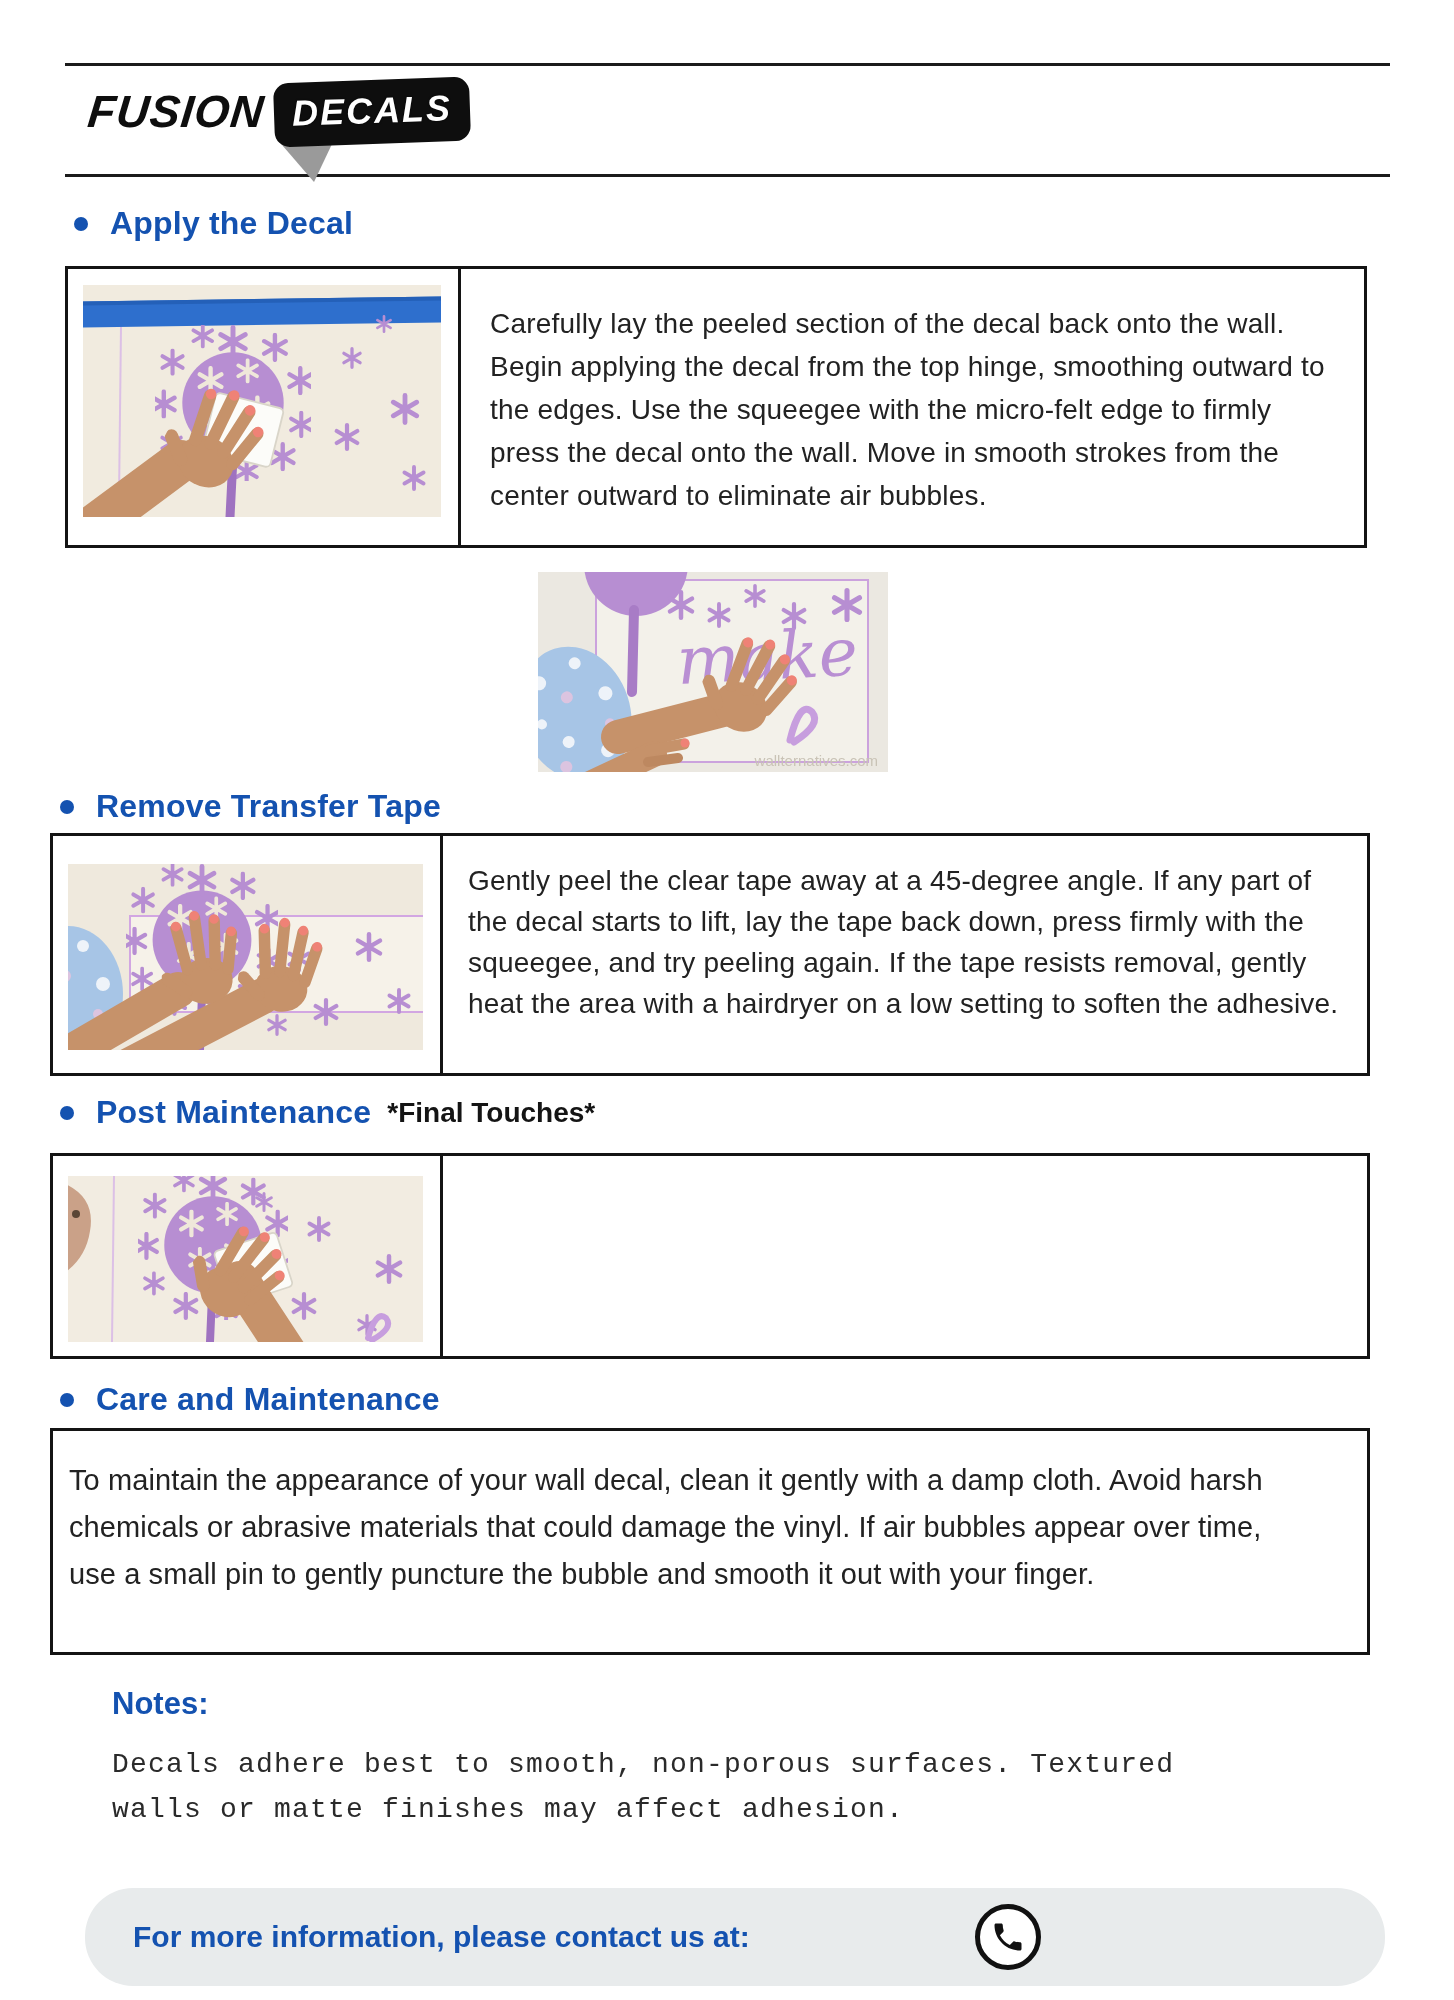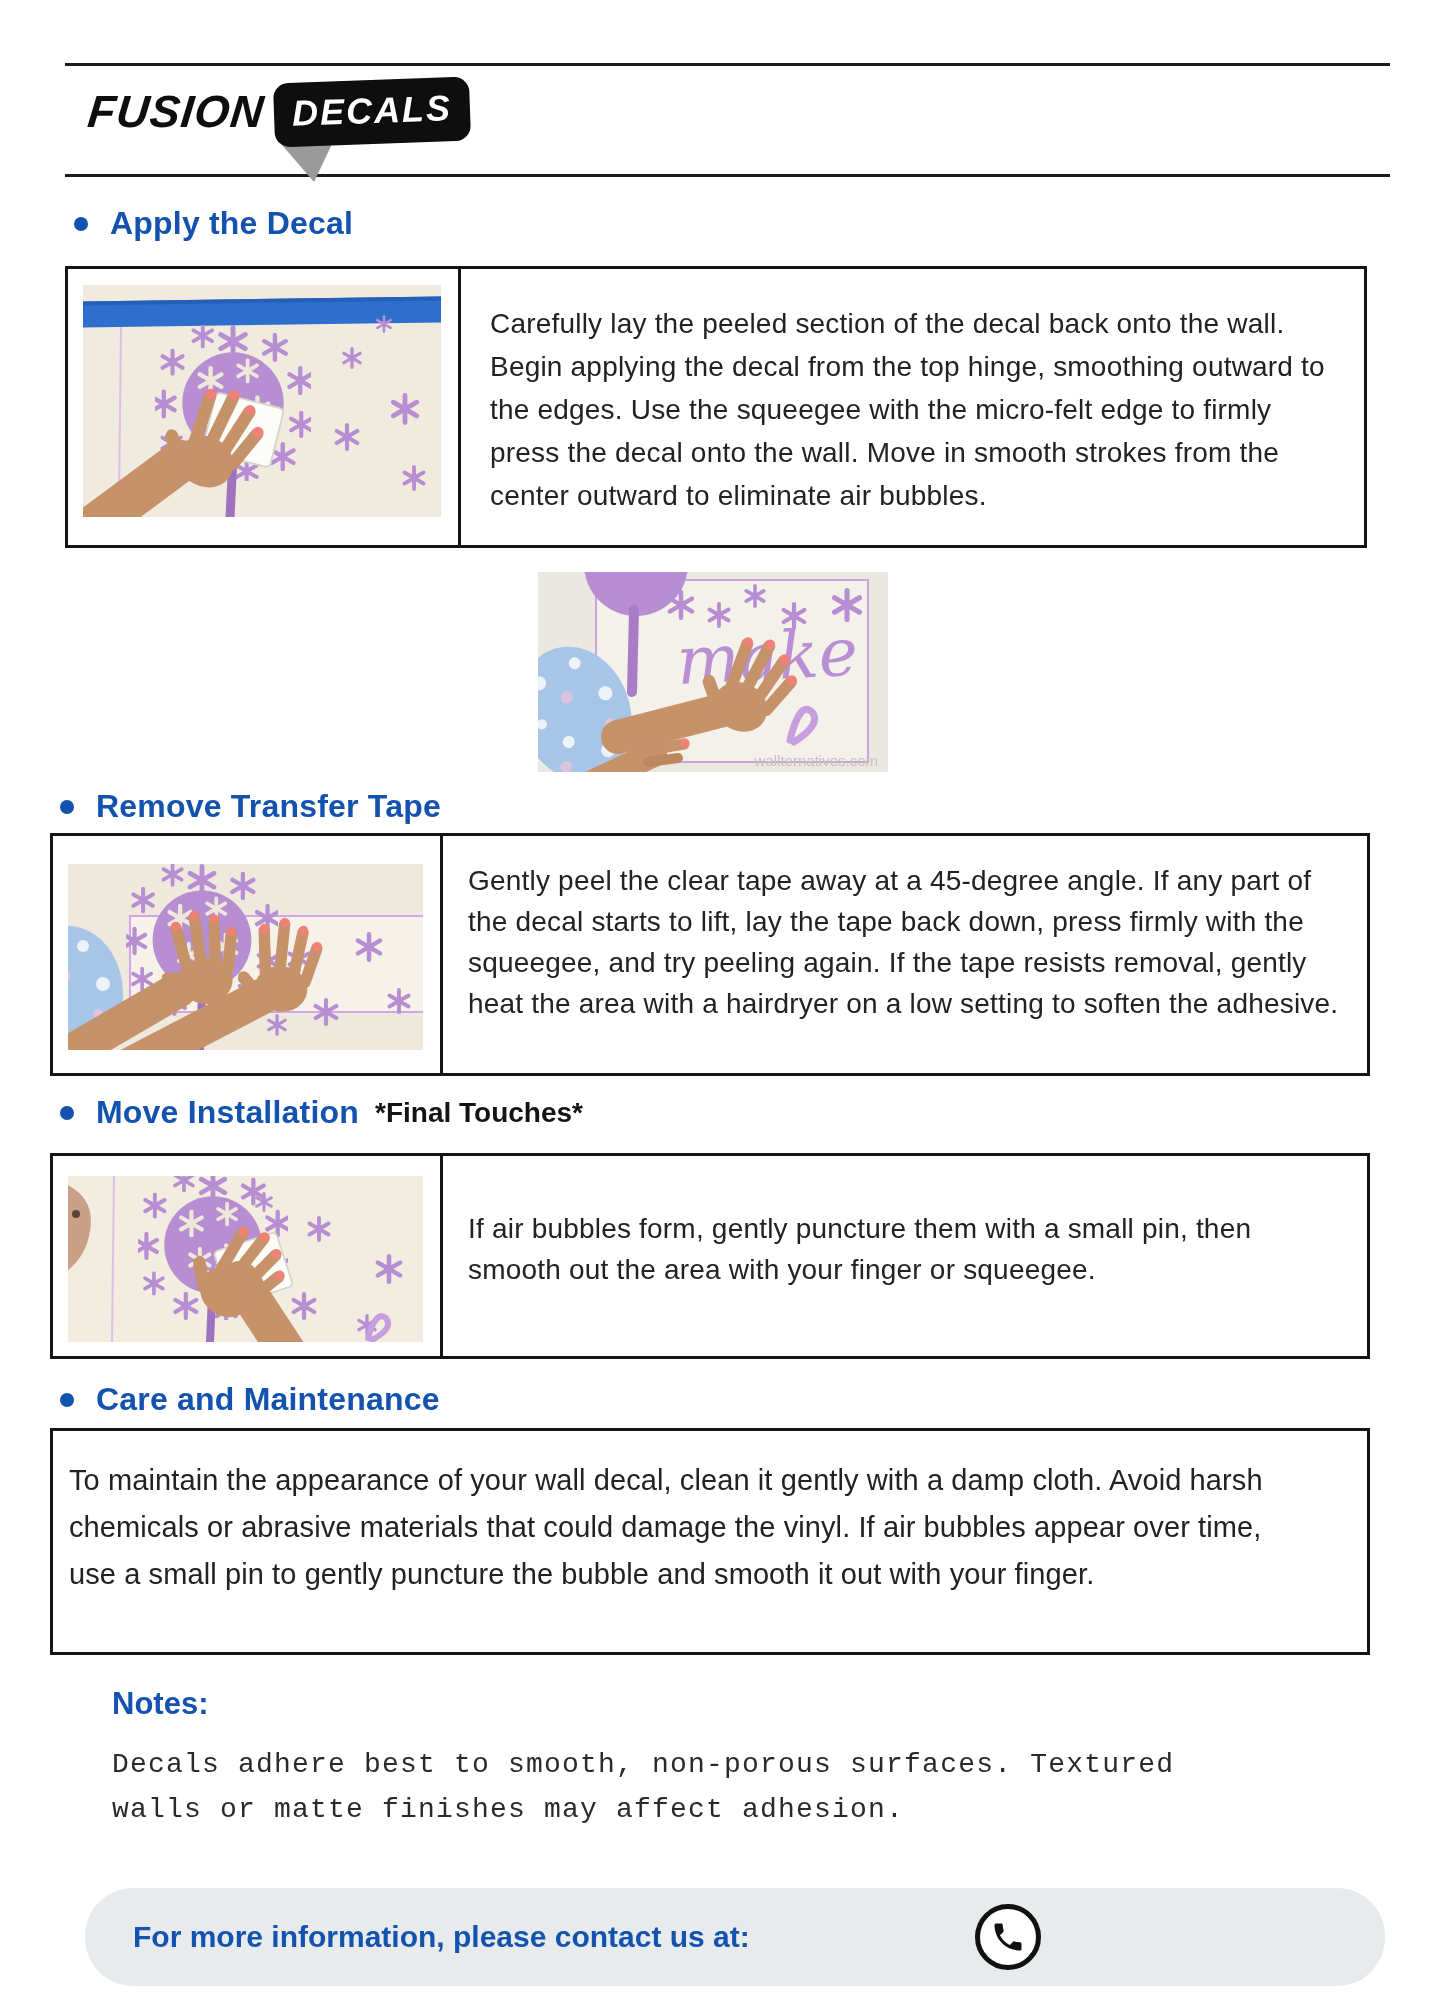--- a/index.html
+++ b/index.html
@@ -240,21 +240,21 @@
     <line x1="-10" y1="196" x2="110" y2="126" stroke="#c6926a" stroke-width="36" stroke-linecap="round"></line>
     <line x1="55" y1="205" x2="195" y2="132" stroke="#c6926a" stroke-width="36" stroke-linecap="round"></line>
     <use href="#hand-press" x="92" y="42" width="88" height="106" transform="rotate(-6 136 95)"></use>
     <use href="#hand-press" x="172" y="50" width="88" height="106" transform="rotate(8 216 103)"></use>
   </svg>
   <div class="box-text" id="text-remove">Gently peel the clear tape away at a 45-degree angle. If any part of the decal starts to lift, lay the tape back down, press firmly with the squeegee, and try peeling again.  If the tape resists removal, gently heat the area with a hairdryer on a low setting to soften the adhesive.</div>
 </div>
 
 <div class="heading" id="h-post">
   <span class="bullet"></span>
-  <span class="h-text">Move Installation</span>
+  <span class="h-text">Post Maintenance</span>
   <span class="h-sub">*Final Touches*</span>
 </div>
 
 <div class="box" id="box-post">
   <div class="divider"></div>
   <svg class="photo" id="photo-post" width="355" height="166" viewBox="0 0 355 166">
     <rect width="355" height="166" fill="#f2ece1"></rect>
     <line x1="46" y1="0" x2="44" y2="166" stroke="#dcc0e6" stroke-width="2"></line>
     <use href="#dandelion" x="70" y="-6" width="150" height="150"></use>
     <g style="color:#b78ed2">
@@ -270,21 +270,20 @@
       <path d="M-30 0 Q30 10 22 55 Q16 95 -30 110 Z" fill="#caa188"></path>
       <circle cx="8" cy="38" r="4" fill="#5a4636"></circle>
       <path d="M-30 100 Q5 110 -2 140 L-30 150 Z" fill="#a7c5e6"></path>
     </g>
     <g transform="rotate(-18 185 95)">
       <use href="#squeegee" x="150" y="62" width="72" height="62"></use>
     </g>
     <line x1="235" y1="200" x2="172" y2="104" stroke="#c6926a" stroke-width="38" stroke-linecap="round"></line>
     <use href="#hand-press" x="126" y="44" width="90" height="108" transform="rotate(40 170 100)"></use>
   </svg>
-  <div class="box-text" id="text-post">If air bubbles form, gently puncture them with a small pin, then smooth out the area with your finger or squeegee.</div>
 </div>
 
 <div class="heading" id="h-care">
   <span class="bullet"></span>
   <span class="h-text">Care and Maintenance</span>
 </div>
 
 <div class="box" id="box-care">
   <div class="box-text" id="text-care">To maintain the appearance of your wall decal, clean it gently with a damp cloth. Avoid harsh chemicals or abrasive materials that could damage the vinyl. If air bubbles appear over time, use a small pin to gently puncture the bubble and smooth it out with your finger.</div>
 </div>

